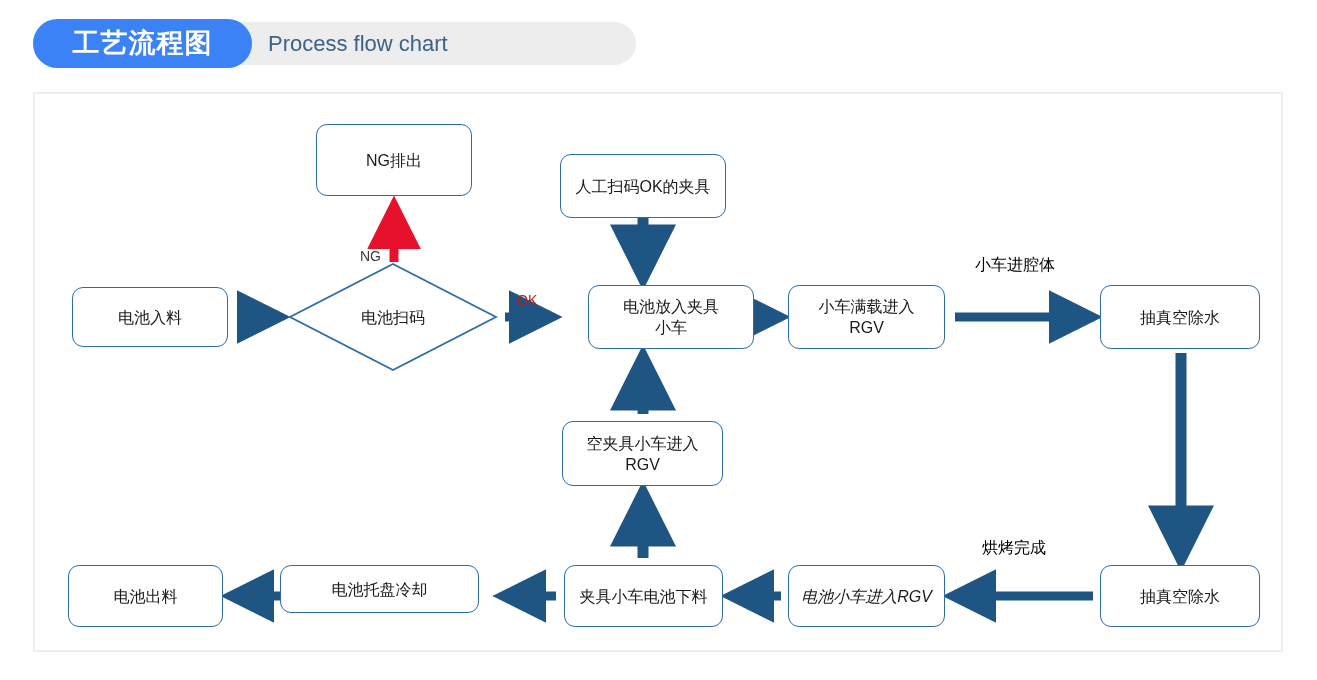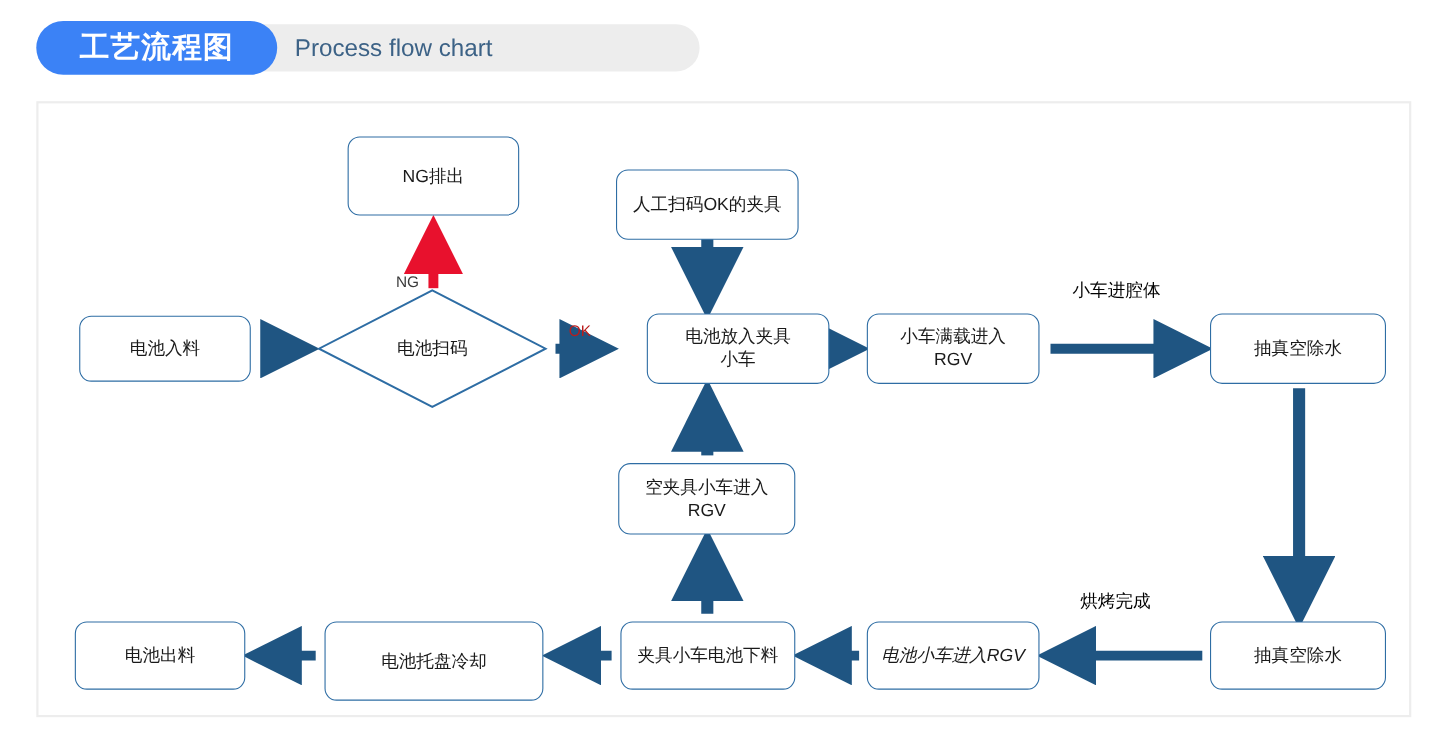--- a/index.html
+++ b/index.html
@@ -253,21 +253,21 @@
 </div>
 
 <div class="node" style="left:788px; top:565px; width:157px; height:62px;font-style:italic;">
   <span>电池小车进入RGV</span>
 </div>
 
 <div class="node" style="left:564px; top:565px; width:159px; height:62px;">
   <span>夹具小车电池下料</span>
 </div>
 
-<div class="node" style="left:295px; top:565px; width:199px; height:72px;">
+<div class="node" style="left:280px; top:565px; width:199px; height:48px;">
   <span>电池托盘冷却</span>
 </div>
 
 <div class="node" style="left:68px; top:565px; width:155px; height:62px;">
   <span>电池出料</span>
 </div>
 
 <div class="edge-label ng" style="left:360px; top:220px;">NG</div>
 
 <div class="edge-label" style="left:517px; top:292px;">OK</div>

